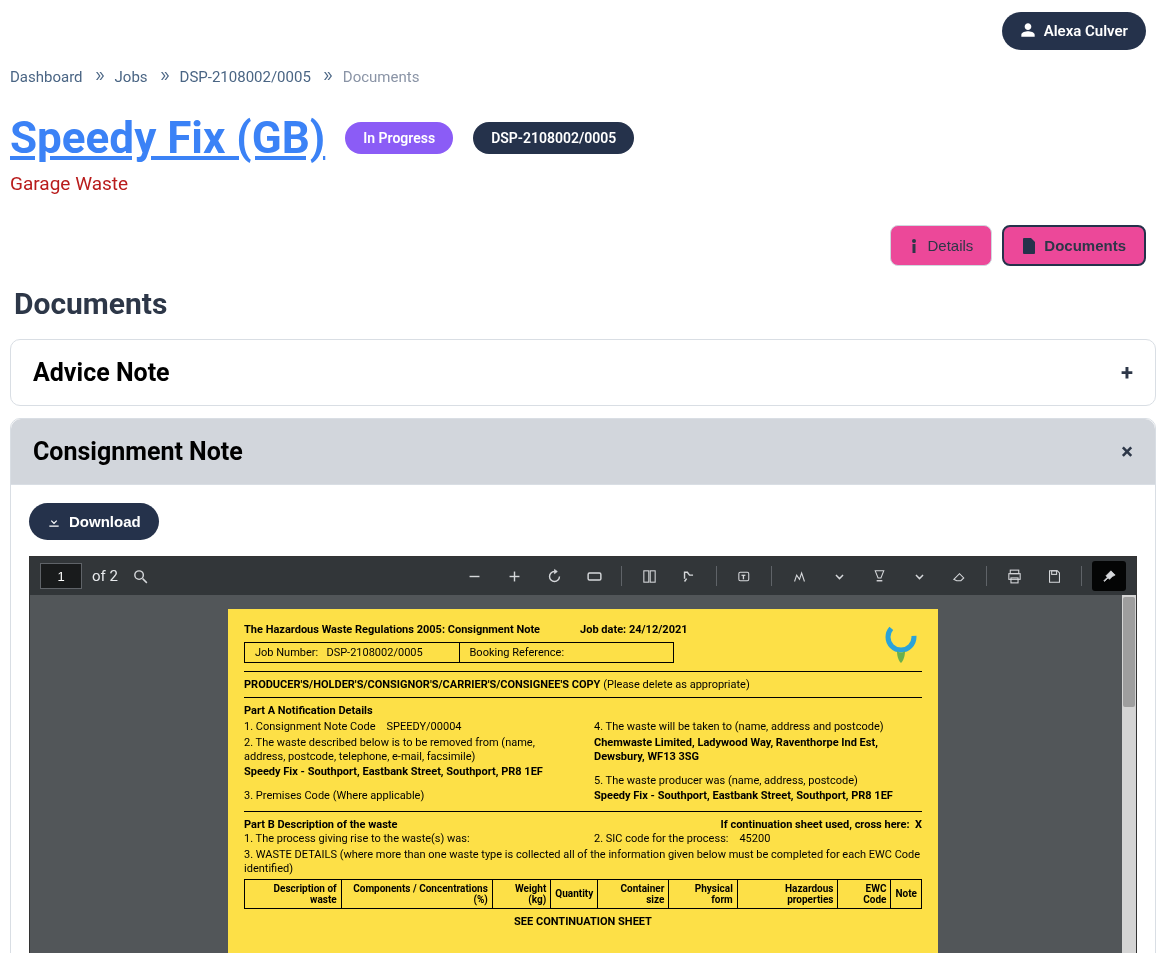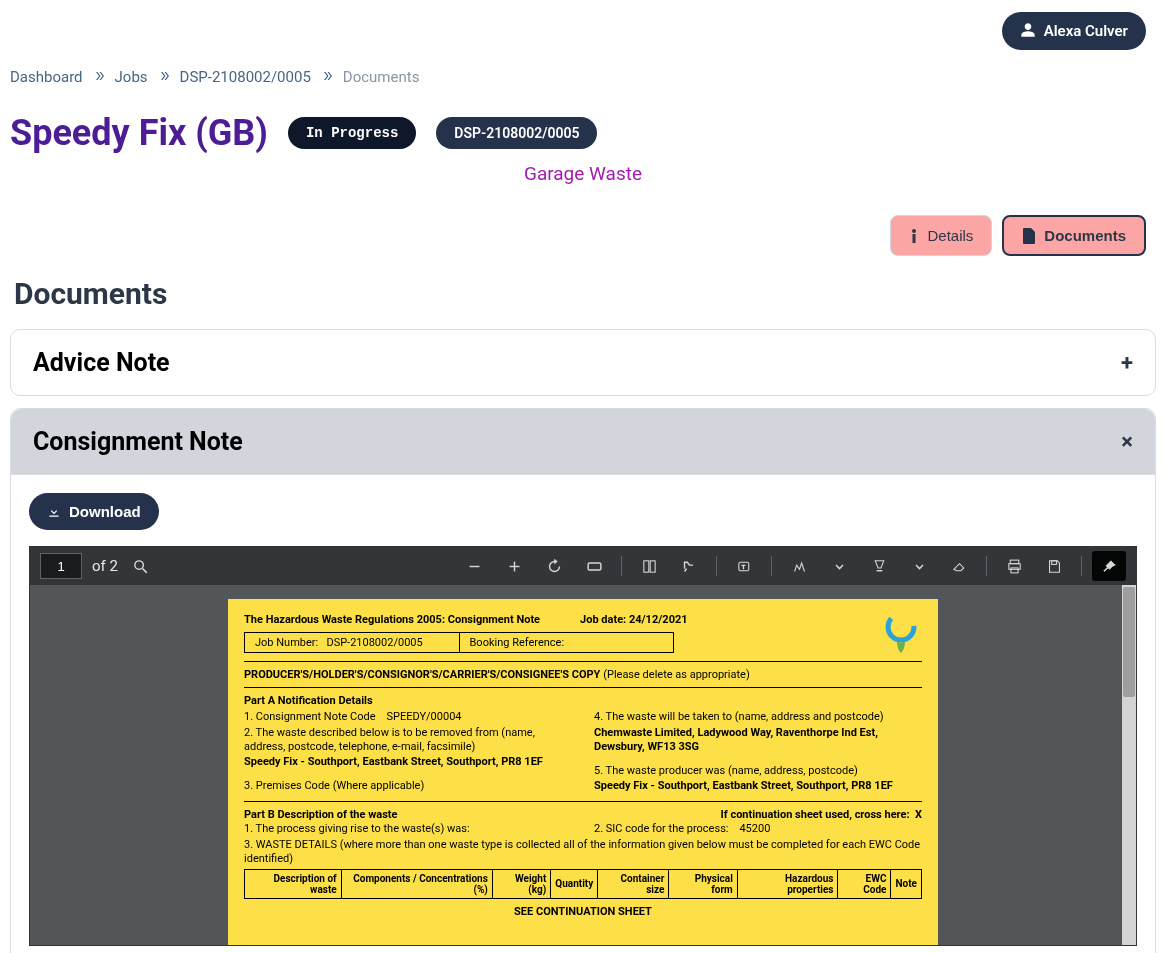--- a/index.html
+++ b/index.html
@@ -5,27 +5,27 @@
 * { margin:0; padding:0; box-sizing:border-box; }
 body { font-family:-apple-system,BlinkMacSystemFont,"Segoe UI",Roboto,sans-serif; background:#fff; color:#333; width:1166px; }
 .top-bar { display:flex; justify-content:flex-end; padding:12px 20px; }
 .user-badge { background:#25324b; color:#fff; border-radius:22px; padding:10px 18px; display:flex; align-items:flex-start; gap:8px; font-weight:600; font-size:15px; cursor:pointer; }
 .user-badge svg { width:16px; height:16px; fill:#fff; }
 .breadcrumb { display:flex; align-items:flex-end; gap:10px; padding:6px 10px 8px; font-size:15px; }
 .breadcrumb a { color:#4a6584; text-decoration:none; cursor:pointer; }
 .breadcrumb .chev { color:#4a6584; }
 .breadcrumb .current { color:#8a94a6; }
 .title-row { display:flex; align-items:center; gap:20px; padding:18px 10px 4px; }
-.page-title { font-size:36px; font-weight:700; color:#4c1d95; }
+.page-title { font-size:44px; font-weight:700; color:#3b82f6;text-decoration:underline; }
 .badge { padding:8px 18px; border-radius:20px; font-size:14px; font-weight:600; }
-.badge-progress { background:#0f172a; color:#fff;font-family:Liberation Mono, monospace; }
+.badge-progress { background:#8b5cf6; color:#fff; }
 .badge-job { background:#25324b; color:#fff; }
-.subtitle { padding:4px 10px 20px; font-size:19px; color:#a21caf;text-align:center; }
+.subtitle { padding:4px 10px 20px; font-size:19px; color:#b91c1c; }
 .tabs-row { display:flex; justify-content:flex-end; gap:10px; padding:10px 20px 14px; }
-.tab-btn { border:1px solid #d0d7de; background:#fca5a5; border-radius:8px; padding:10px 18px; font-size:15px; display:flex; align-items:center; gap:8px; cursor:pointer; color:#2d3748; }
+.tab-btn { border:1px solid #d0d7de; background:#ec4899; border-radius:8px; padding:10px 18px; font-size:15px; display:flex; align-items:center; gap:8px; cursor:pointer; color:#2d3748; }
 .tab-btn.active { border:2px solid #25324b; font-weight:600; }
 .section-heading { font-size:30px; font-weight:700; color:#2d3748; padding:6px 14px 18px; }
 .accordion { margin:0 10px 12px; border:1px solid #d9dee4; border-radius:10px; }
 .acc-header { display:flex; justify-content:space-between; align-items:center; padding:18px 22px; cursor:pointer; }
 .acc-title { font-size:25px; font-weight:700; color:#000000; }
 .acc-toggle { font-size:22px; font-weight:700; color:#2d3748; }
 .accordion.expanded .acc-header { background:#d2d6dc; border-radius:10px 10px 0 0; }
 .acc-body { background:#fff; border-top:1px solid #d9dee4; border-radius:0 0 10px 10px; padding:18px; }
 .download-btn { background:#25324b; color:#fff; border:none; border-radius:20px; padding:10px 18px; font-size:15px; font-weight:600; display:flex; align-items:center; gap:8px; cursor:pointer; }
 .download-btn svg { width:14px; height:14px; fill:#fff; }

